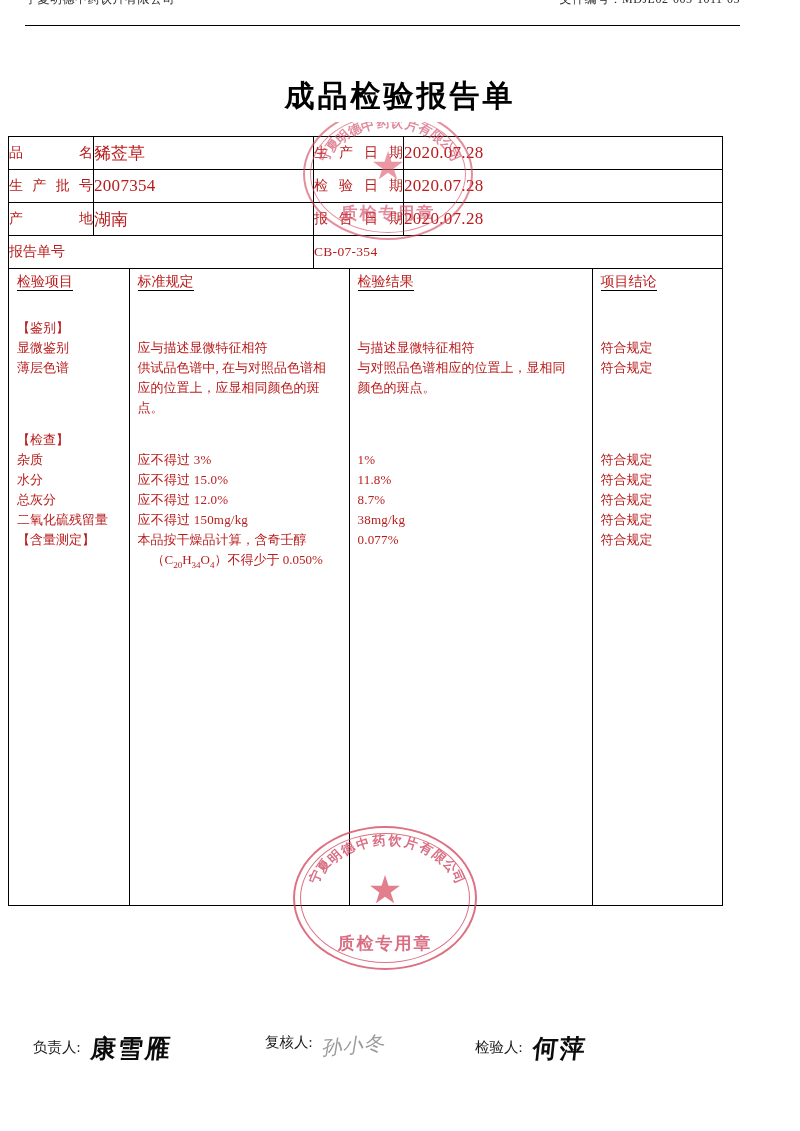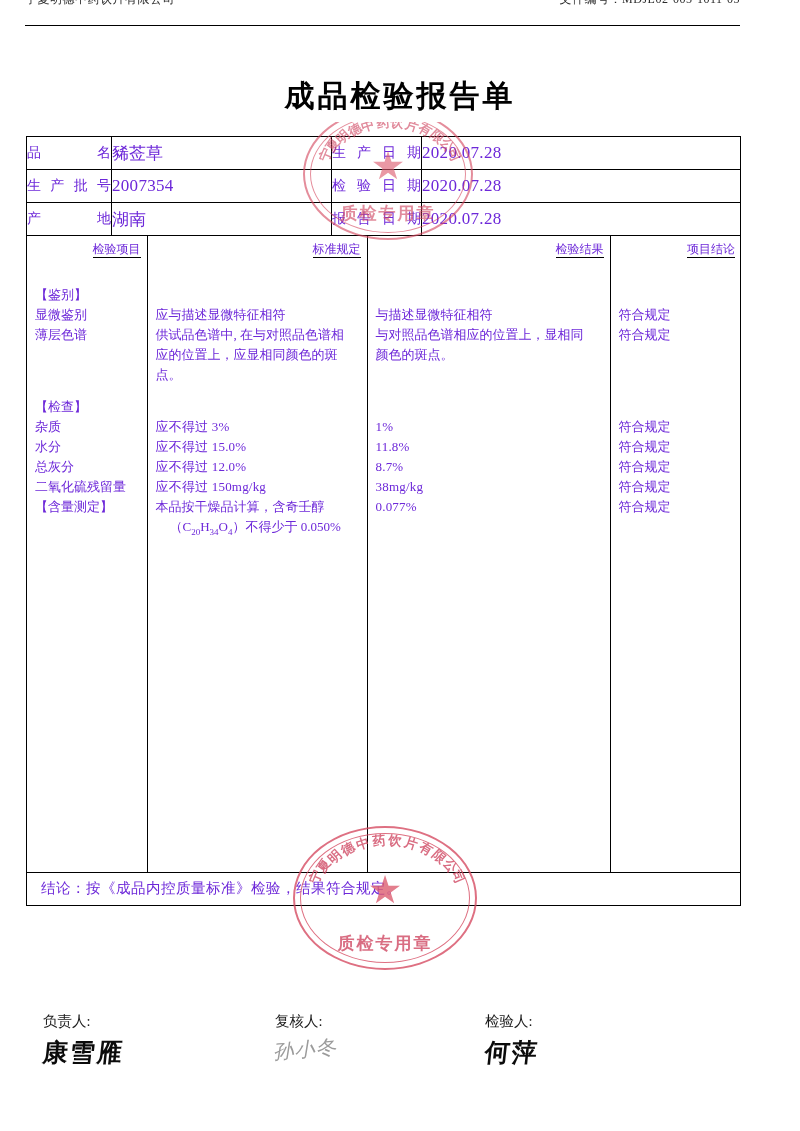--- a/index.html
+++ b/index.html
@@ -58,27 +58,27 @@
     font-size: 30px;
     font-weight: bold;
     letter-spacing: 3px;
     font-family: "DejaVu Serif", "Liberation Serif", serif;
     color: #000;
   }
 
   
   .doc-table {
     position: absolute;
-    left: 26px;
+    left: 8px;
     top: 136px;
     width: 714px;
     border-collapse: collapse;
     table-layout: fixed;
     font-size: 13.5px;
-    color: #6d28d9;
+    color: #b91c1c;
   }
   .doc-table td {
     border: 1px solid #000;
     padding: 0;
     vertical-align: top;
   }
 
   
   .info-row td { height: 32px; vertical-align: middle; }
   .lbl {
@@ -111,25 +111,25 @@
     border: none;
     border-right: 1px solid #000;
     padding: 0 6px 0 8px;
     vertical-align: top;
     font-size: 13px;
     line-height: 20px;
     height: 20px;
   }
   .results td:last-child { border-right: none; }
   .results tr.head td {
-    text-align: right;
+    text-align: left;
     padding-top: 3px;
     padding-bottom: 2px;
     height: 26px;
-    font-size: 12px;
+    font-size: 14px;
     margin-top: 8px;
   }
   .results tr.head td span.hd {
     border-bottom: 1px solid #000;
     padding-bottom: 1px;
   }
   .col-item   { width: 120px; }
   .col-spec   { width: 220px; }
   .col-result { width: 243px; }
   .col-concl  { width: 131px; }
@@ -155,24 +155,23 @@
   .signatures {
     position: absolute;
     left: 25px;
     top: 1012px;
     width: 714px;
     height: 70px;
     font-size: 14.5px;
   }
   .sig {
     position: absolute;
-    top: 0;
+    top: 15px;
     display: flex;
     align-items: baseline;
-    flex-direction: column;
   }
   .sig-1 { left: 8px; }
   .sig-2 { left: 240px; text-align: right; }
   .sig-3 { left: 450px; }
   .sig-label { white-space: nowrap; }
   .sig-mark {
     margin-left: 10px;
     font-family: "DejaVu Serif", serif;
     position: relative;
     top: 5px;
@@ -292,20 +291,24 @@
       <td class="lbl">检验日期</td>
       <td class="val val-date">2020.07.28</td>
     </tr>
     <tr class="info-row">
       <td class="lbl">产　　地</td>
       <td class="val">湖南</td>
       <td class="lbl">报告日期</td>
       <td class="val val-date">2020.07.28</td>
     </tr>
 
+    <tr class="report-no-row">
+      <td class="report-no-label" colspan="2">报告单号</td>
+      <td class="report-no-value" colspan="2">CB-07-354</td>
+    </tr>
 
     <tr>
       <td class="results-wrap" colspan="4">
         <table class="results">
           <colgroup>
             <col class="col-item">
               <col class="col-spec">
               <col class="col-result">
               <col class="col-concl">
           </colgroup>
@@ -407,23 +410,20 @@
               <td></td>
                 <td></td>
                 <td></td>
                 <td></td>
             </tr>
           </tbody>
         </table>
       </td>
     </tr>
 
-    <tr class="conclusion-row">
-      <td colspan="4">结论：按《成品内控质量标准》检验，结果符合规定。</td>
-    </tr>
   </tbody>
 </table>
 
 <div class="signatures">
   <div class="sig sig-1">
     <span class="sig-label">负责人:</span>
     <span class="sig-mark ink-dark">康雪雁</span>
   </div>
   <div class="sig sig-2">
     <span class="sig-label">复核人:</span>

